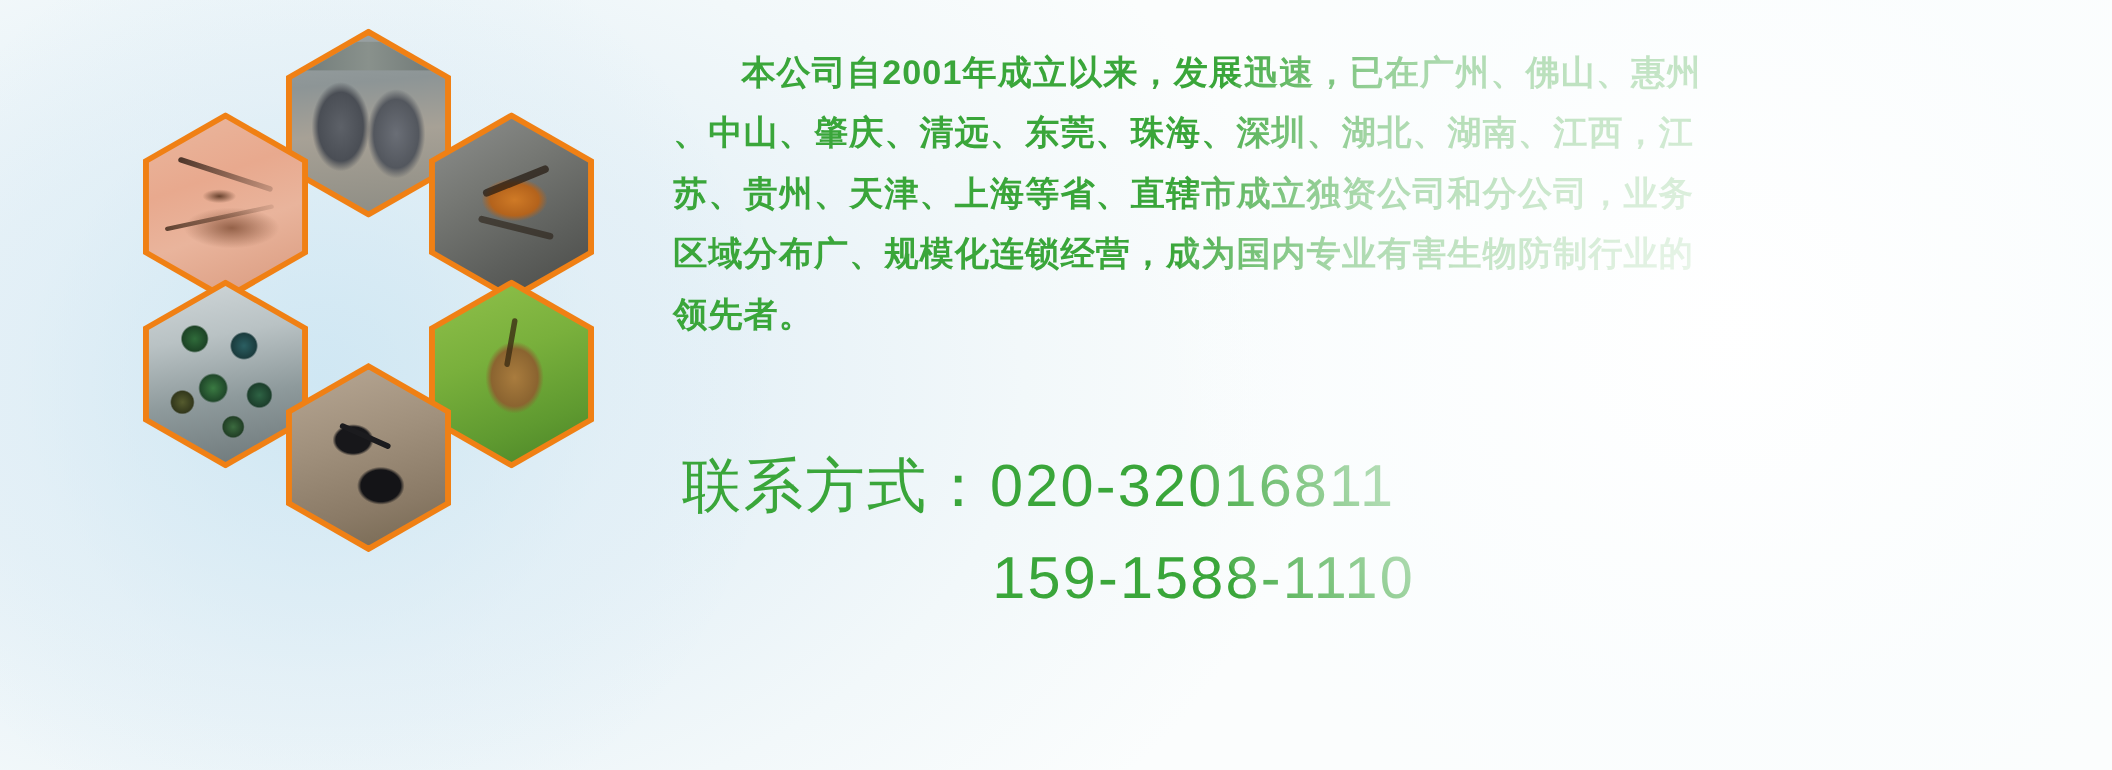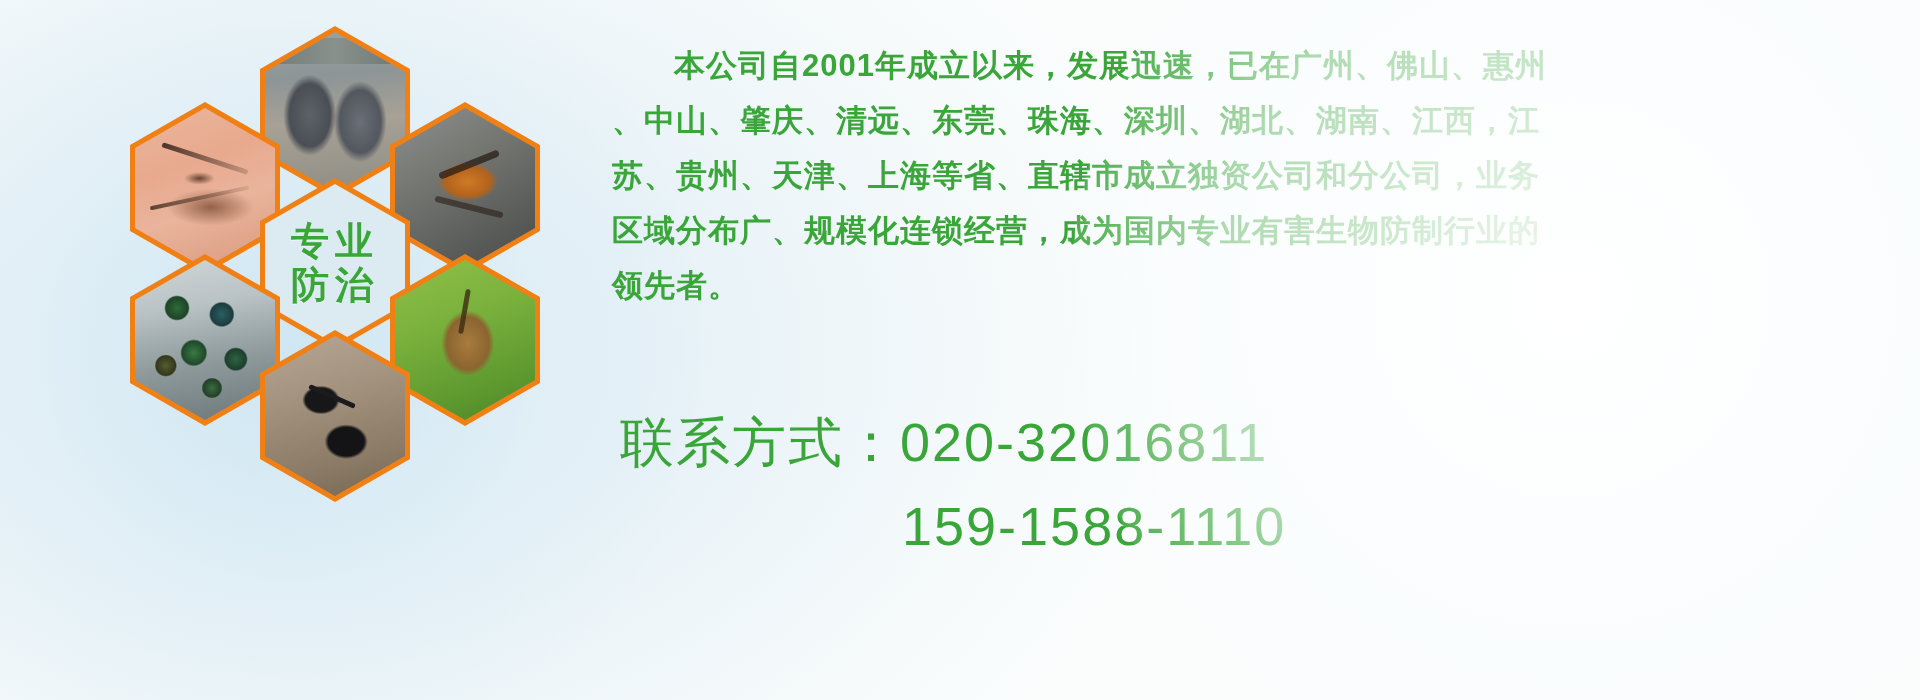--- a/index.html
+++ b/index.html
@@ -179,28 +179,20 @@
           <div class="art roach"></div>
         </div>
     </div>
 
     <div class="hex h-mosq">
       <div class="inner">
           <div class="art mosquito"></div>
         </div>
     </div>
 
-    <div class="hex h-center">
-      <div class="inner">
-        <div class="hex-label">
-          <span>专业</span>
-          <span>防治</span>
-        </div>
-      </div>
-    </div>
 
     <div class="hex h-flies">
       <div class="inner">
           <div class="art flies"></div>
         </div>
     </div>
 
     <div class="hex h-bug">
       <div class="inner">
           <div class="art bug"></div>

